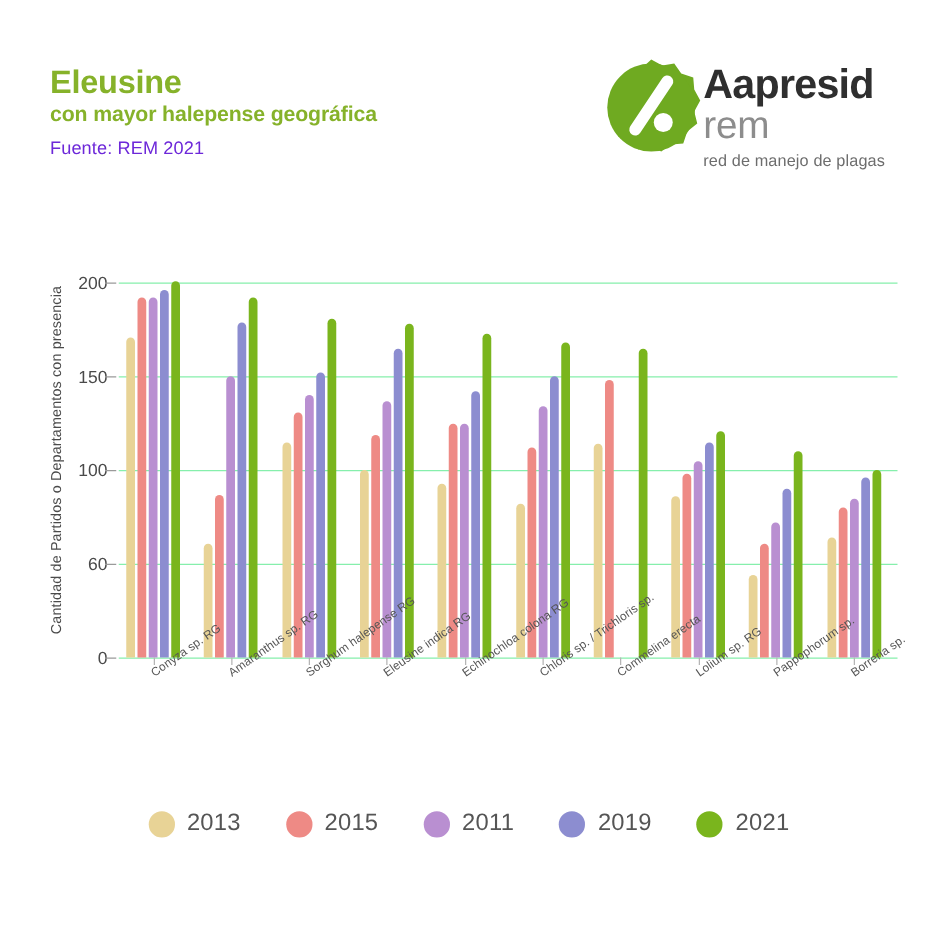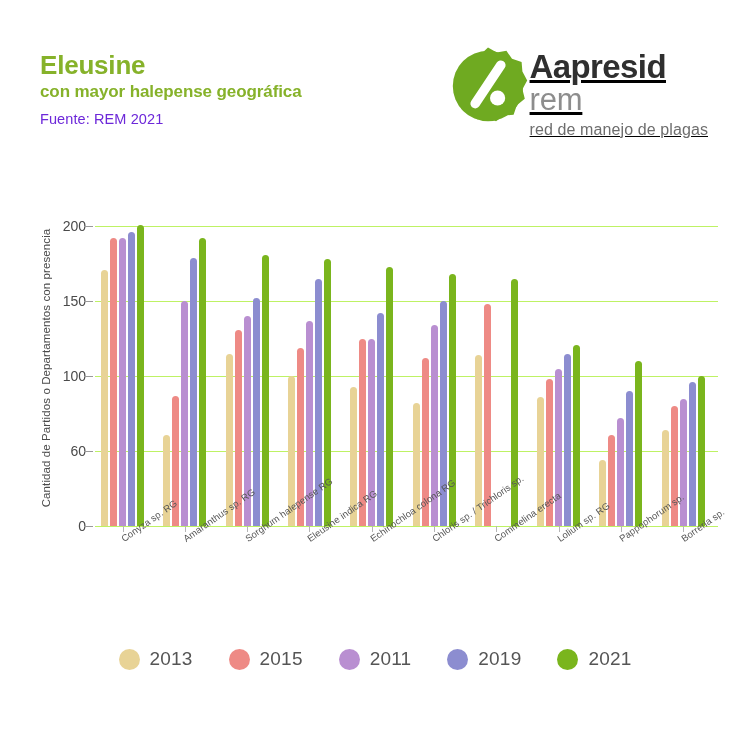--- a/index.html
+++ b/index.html
@@ -52,38 +52,37 @@
     align-items: flex-start;
   }
   #logo-badge {
     width: 80px; height: 80px;
     flex: 0 0 auto;
     margin-top: 2px;
   }
   #logo-text {
     margin-left: 2px;
     padding-top: 6px;
-    text-decoration: underline;
   }
   #logo-word-main {
     font-size: 33px;
     font-weight: bold;
     color: #2f2f2f;
     letter-spacing: -0.6px;
     line-height: 1;
   }
   #logo-word-sub {
     font-size: 31px;
     color: #8d8d8d;
     letter-spacing: -0.2px;
     line-height: 1.05;
     margin-top: 1px;
   }
   #logo-tagline {
-    font-size: 16px;
+    font-size: 13px;
     color: #6d6d6d;
     margin-top: 4px;
     letter-spacing: 0.1px;
   }
 
   
   #chart-area {
     position: absolute;
     left: 0; top: 196px;
     width: 750px; height: 420px;
@@ -102,21 +101,21 @@
   }
   #plot {
     position: absolute;
     left: 95px; top: 30px;
     width: 623px; height: 300px;
   }
   .gridline {
     position: absolute;
     left: 0; width: 623px;
     height: 1px;
-    background: #bef264;
+    background: #86efac;
   }
   .axis-tick-label {
     position: absolute;
     right: 100%;
     margin-right: 9px;
     transform: translateY(-50%);
     font-size: 14px;
     color: #4a4a4a;
     white-space: nowrap;
   }

